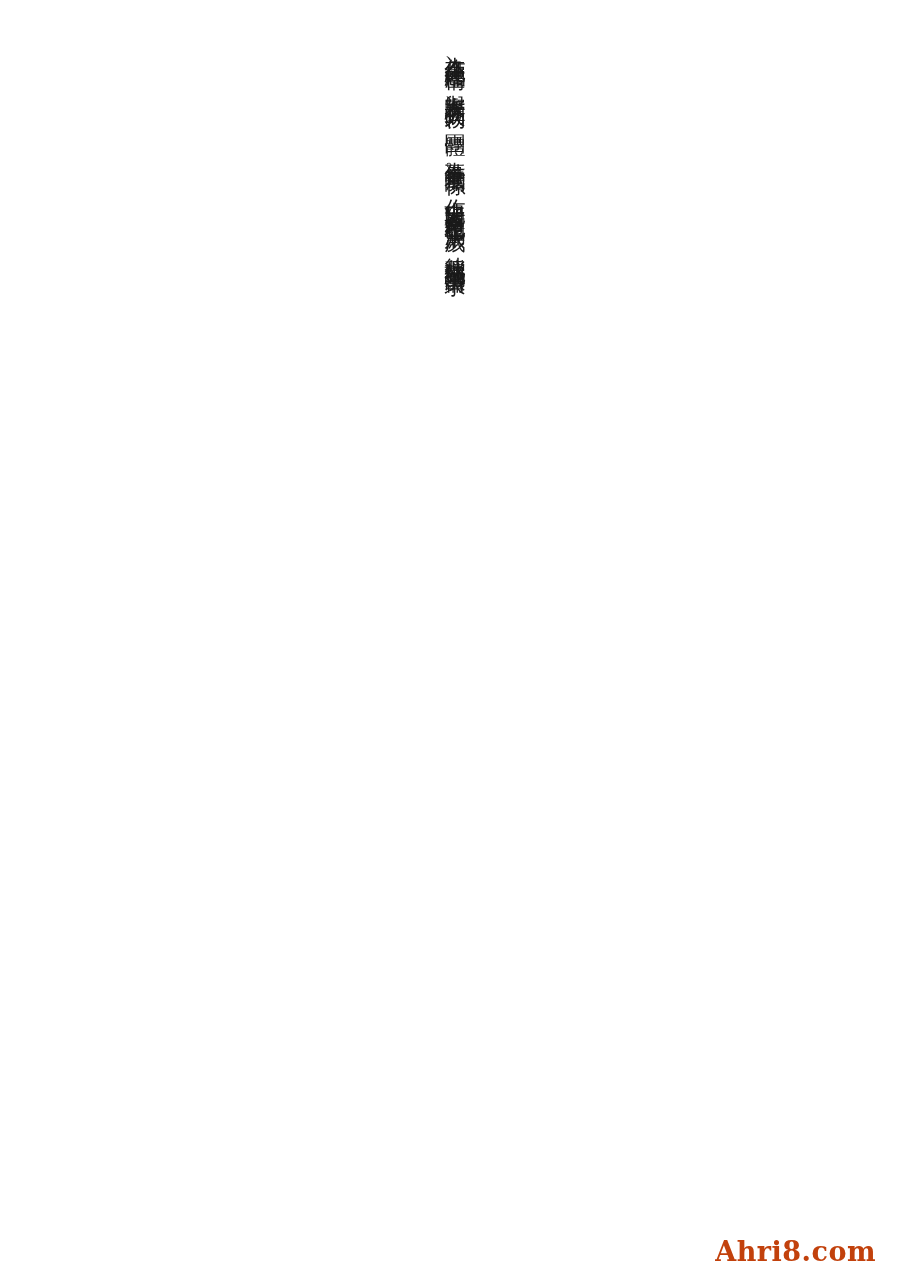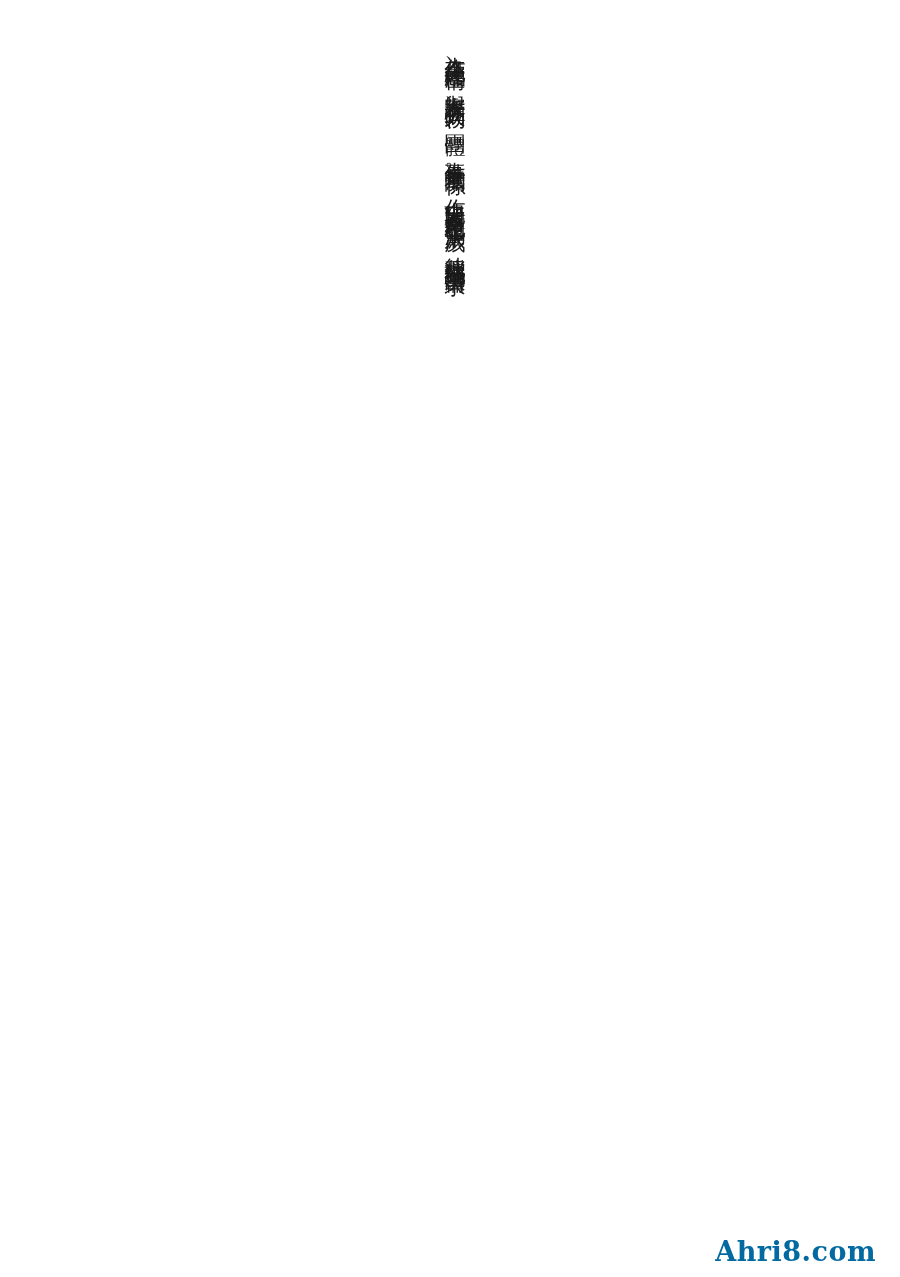--- a/index.html
+++ b/index.html
@@ -42,21 +42,21 @@
   }
 
   
   #watermark {
     position: absolute;
     right: 24px;
     bottom: 12px;
     font-family: "DejaVu Serif", serif;
     font-size: 27px;
     font-weight: 700;
-    color: #0369a1;
+    color: #c2410c;
     letter-spacing: 0.5px;
     line-height: 1;
   }
 </style>
 </head>
 <body>
 
 <div id="page">
 
   <div id="disclaimer">本作品純屬虛構、與實際存在的人物、團體、事件等毫無關係。作中出現的所有角色均已年滿十八歲。彼此稱謂純屬演出需求。</div>

